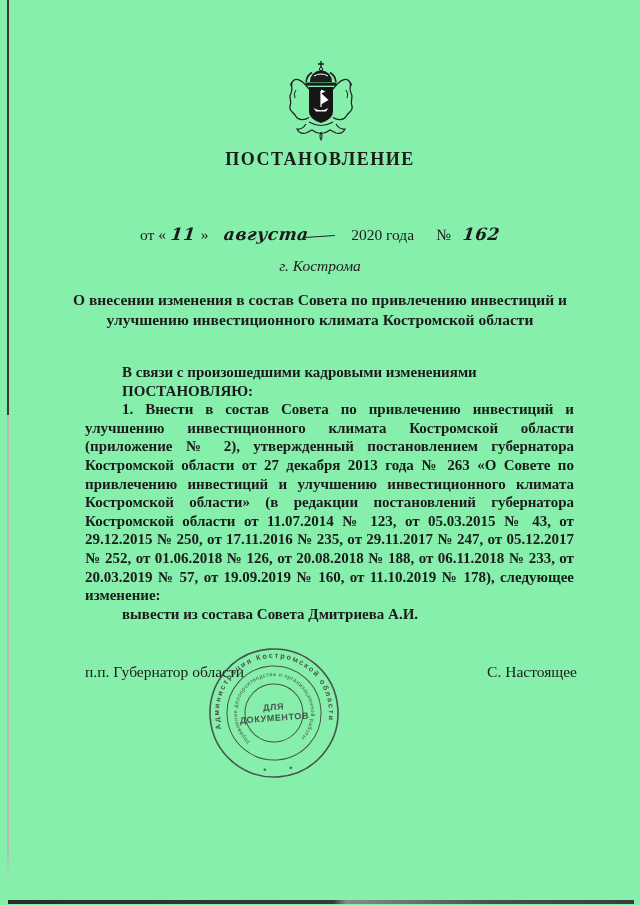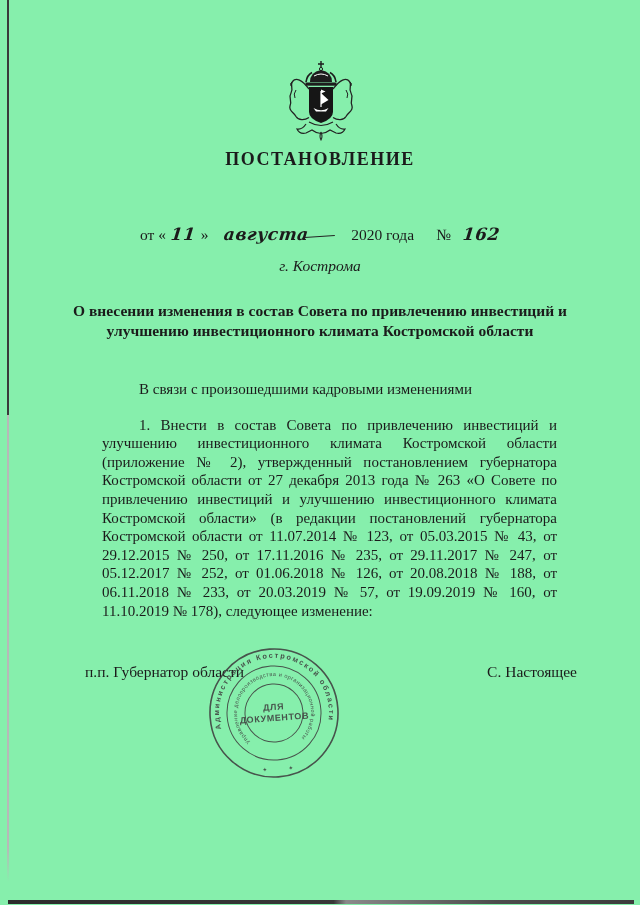--- a/index.html
+++ b/index.html
@@ -26,24 +26,24 @@
     font-size:17px;letter-spacing:.5px;transform:skewX(-6deg);display:inline-block;}
   .hw-day{margin:0 5px;}
   .hw-month{margin:0 8px 0 16px;}
   .hw-month::after{content:"";display:inline-block;width:30px;border-bottom:1.6px solid #222;
     transform:translateY(-3px) rotate(-4deg);margin-left:-4px;}
   .gap-year{margin-left:8px;}
   .gap-no{margin-left:22px;}
   .hw-number{margin-left:12px;}
   .city{position:absolute;top:257px;left:0;width:100%;text-align:center;font-size:15.5px;font-style:italic;}
   .subject{position:absolute;top:290px;left:70px;width:500px;text-align:center;
-    font-weight:bold;font-size:15.5px;line-height:20px;margin-top:11px;}
+    font-weight:bold;font-size:15.5px;line-height:20px;}
   
   .body-text{position:absolute;top:363px;left:85px;width:489px;font-size:15px;line-height:18.6px;}
-  .body-text p{margin:17px;text-indent:37px;}
+  .body-text p{margin:0;text-indent:37px;font-weight:bold;}
   .p-justify{text-align:justify;}
   .p-left{text-align:left;}
   
   .sig-row{position:absolute;top:663px;left:85px;width:492px;display:flex;
     justify-content:space-between;font-size:15.5px;align-items:center;}
   
   .stamp{position:absolute;left:204px;top:643px;width:140px;height:140px;
     opacity:.88;transform:rotate(-4deg);}
   .stamp svg{width:100%;height:100%;}
   .stamp text{fill:#3f3f3f;font-family:"Liberation Sans","DejaVu Sans",sans-serif;}
@@ -96,21 +96,23 @@
 
 
   <div class="date-line"><span>от «</span><span class="hw hw-day">11</span><span>»</span><span class="hw hw-month">августа</span><span class="gap-year">2020 года</span><span class="gap-no">№</span><span class="hw hw-number">162</span></div>
 
   <div class="city">г. Кострома</div>
 
   <div class="subject">О внесении изменения в состав Совета по привлечению инвестиций и улучшению инвестиционного климата Костромской области</div>
 
   <div class="body-text">
     <p class="p-left">В связи с произошедшими кадровыми изменениями</p>
+    <p class="p-left">ПОСТАНОВЛЯЮ:</p>
     <p class="p-justify">1. Внести в состав Совета по привлечению инвестиций и улучшению инвестиционного климата Костромской области (приложение № 2), утвержденный постановлением губернатора Костромской области от 27 декабря 2013 года № 263 «О Совете по привлечению инвестиций и улучшению инвестиционного климата Костромской области» (в редакции постановлений губернатора Костромской области от 11.07.2014 № 123, от 05.03.2015 № 43, от 29.12.2015 № 250, от 17.11.2016 № 235, от 29.11.2017 № 247, от 05.12.2017 № 252, от 01.06.2018 № 126, от 20.08.2018 № 188, от 06.11.2018 № 233, от 20.03.2019 № 57, от 19.09.2019 № 160, от 11.10.2019 № 178), следующее изменение:</p>
+    <p class="p-left">вывести из состава Совета Дмитриева А.И.</p>
   </div>
 
   <div class="sig-row">
     <span>п.п. Губернатор области</span>
     <span>С. Настоящее</span>
   </div>
 
   <div class="stamp">
     <svg viewBox="0 0 140 140" xmlns="http://www.w3.org/2000/svg">
       <defs>

